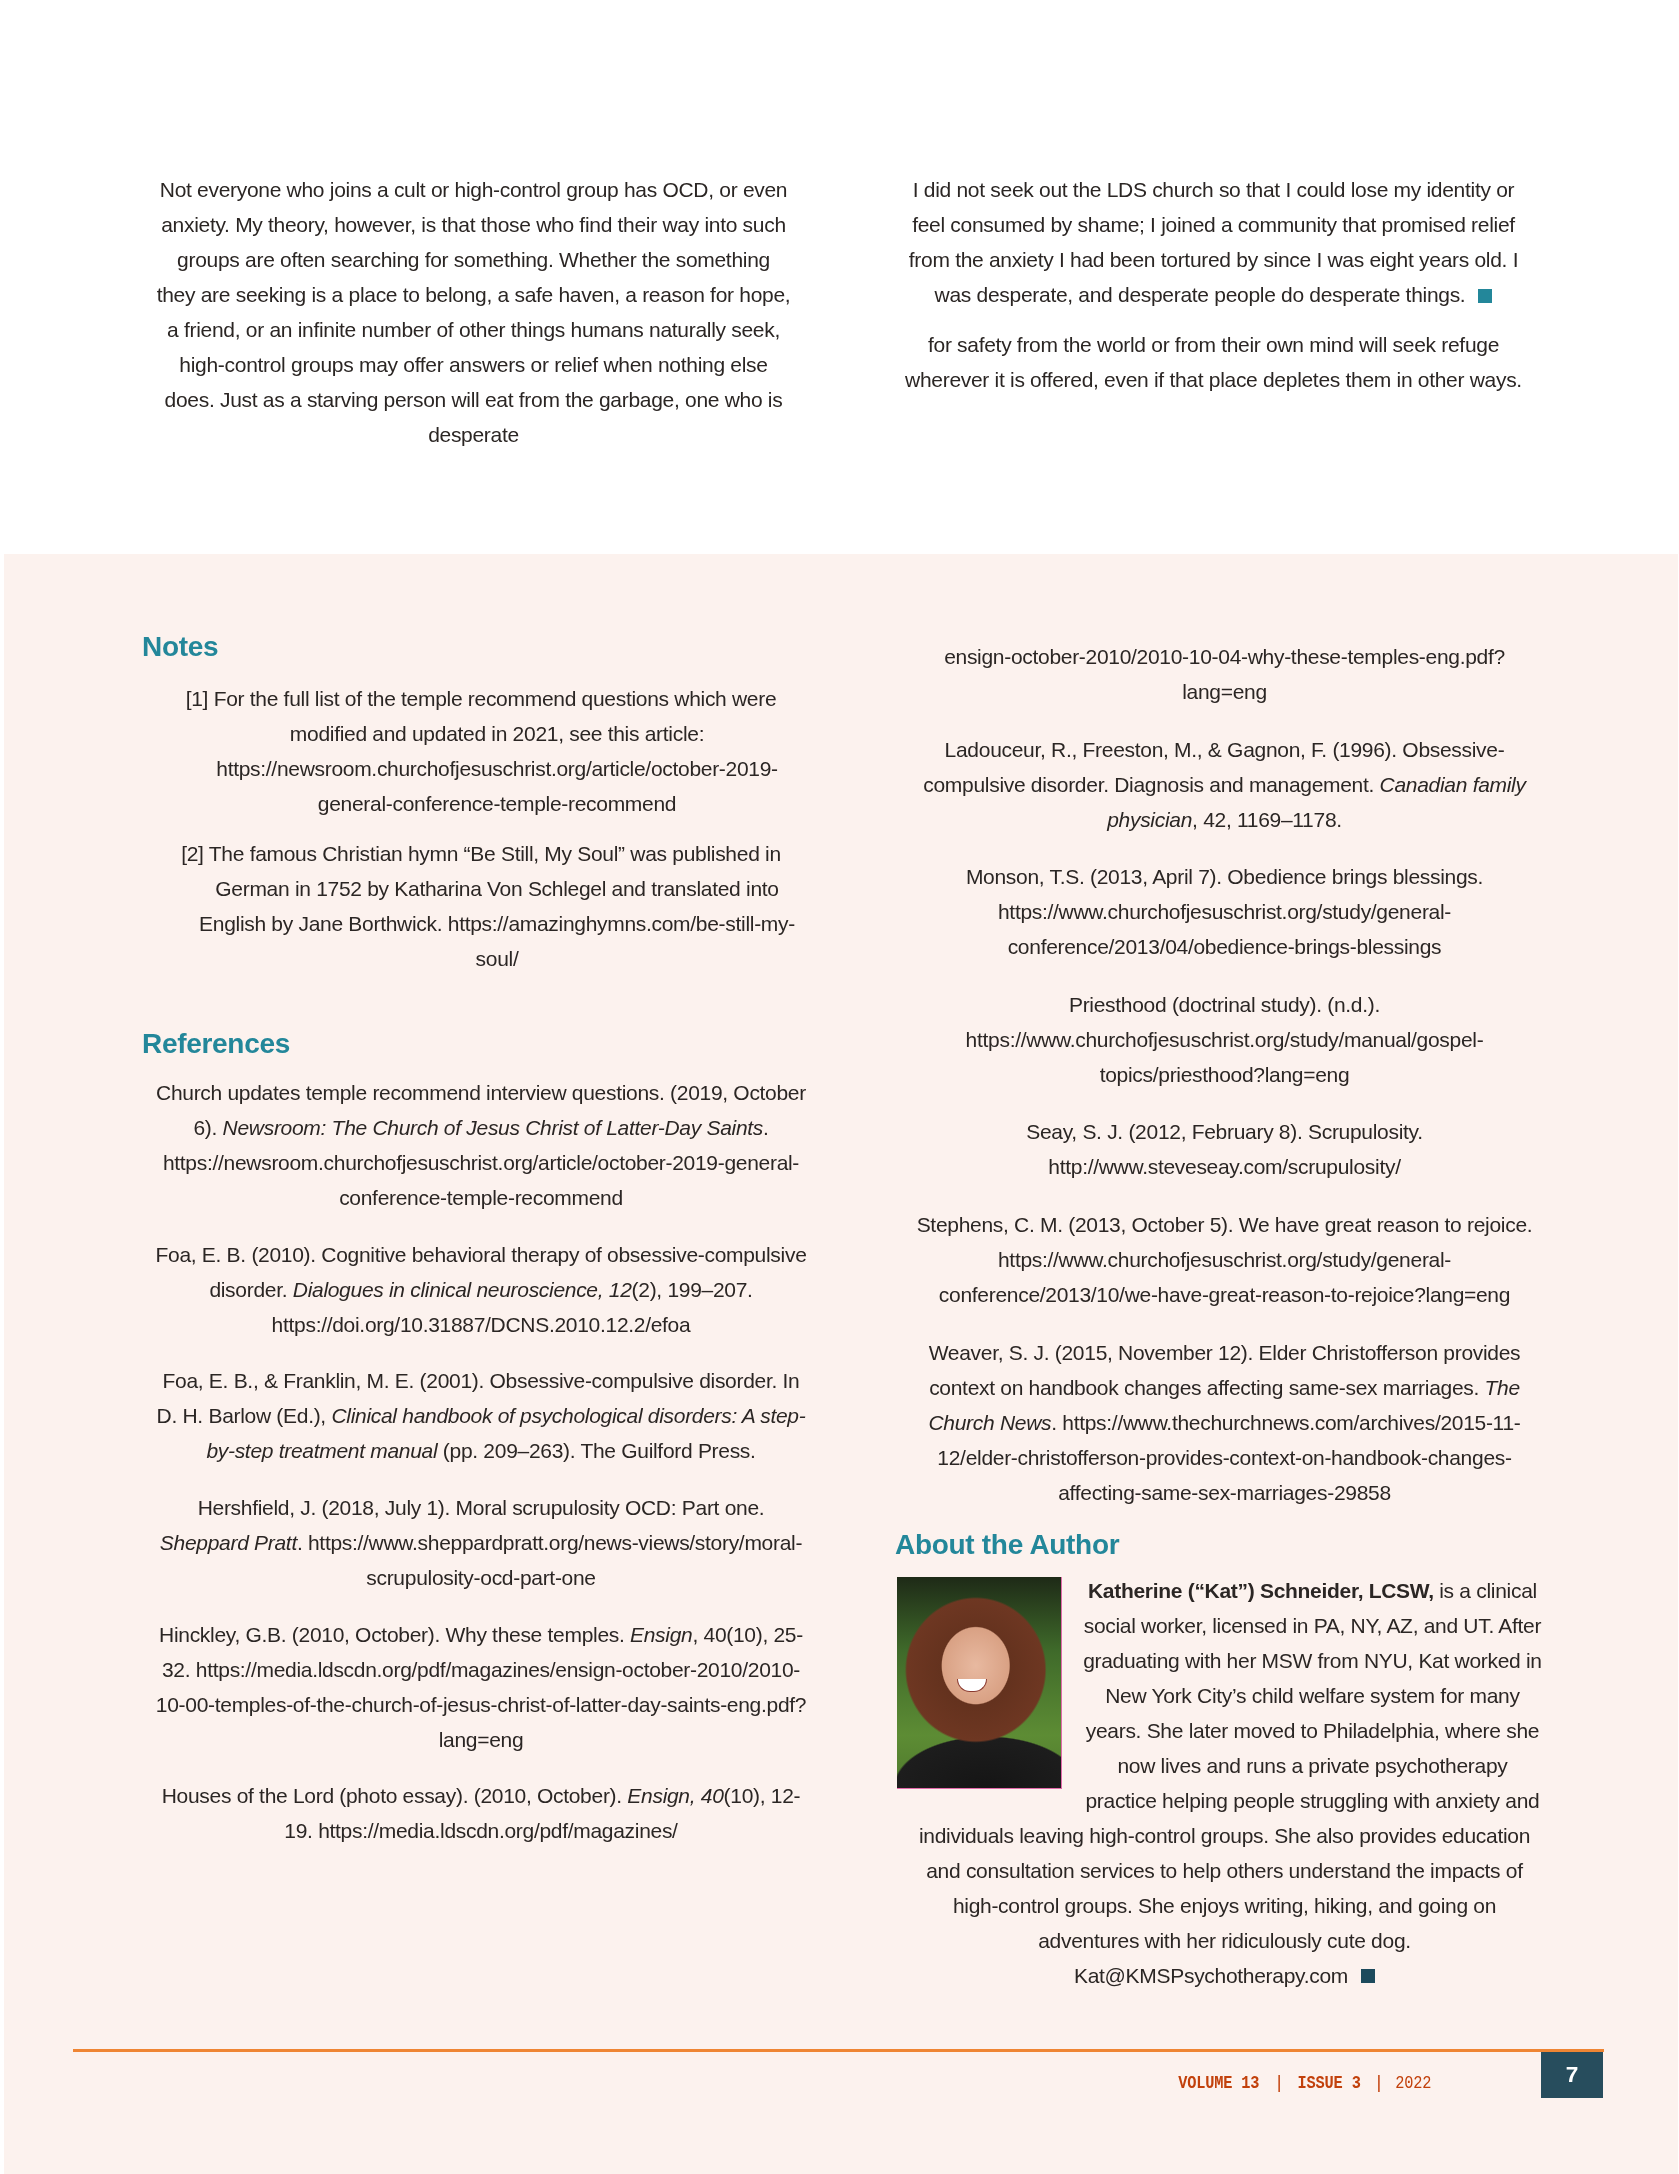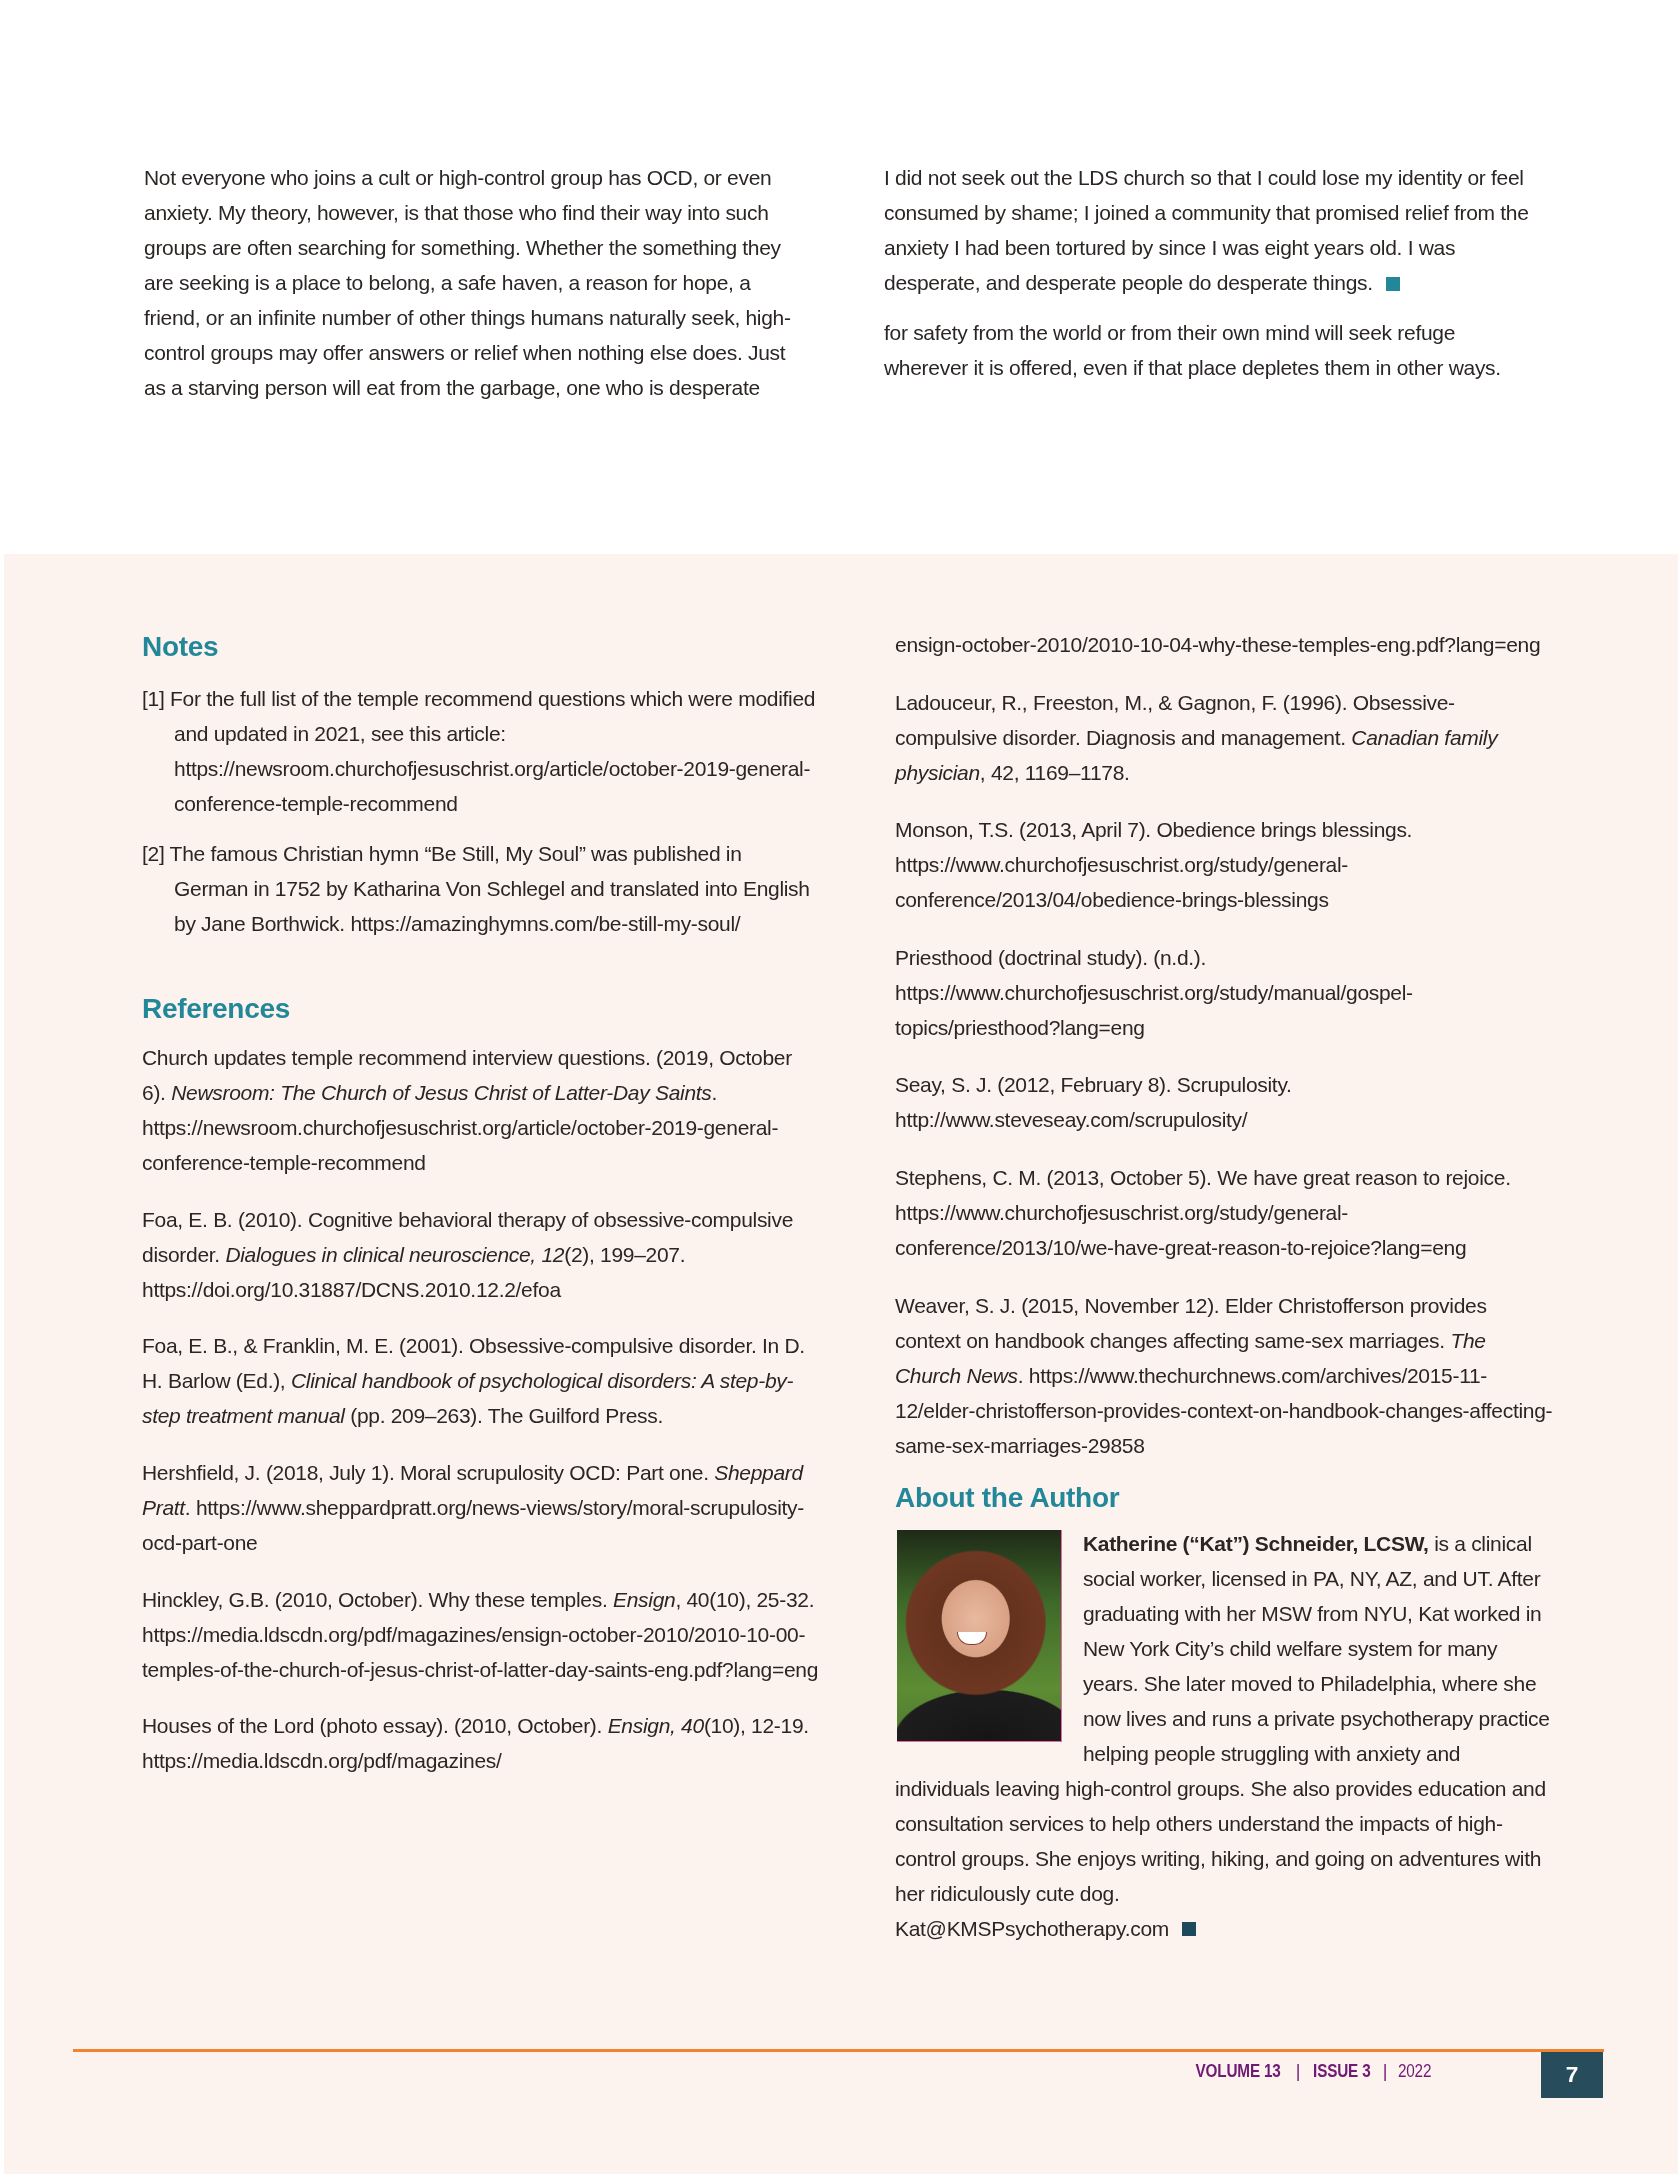--- a/index.html
+++ b/index.html
@@ -10,21 +10,21 @@
     color: #2b2624;
   }
   .body-text {
     font-family: "Liberation Sans", sans-serif;
     font-size: 21px;
     line-height: 35px;
     letter-spacing: -0.3px;
     color: #2b2624;
   }
   .col { position: absolute; }
-  p { margin: 0; }
+  p { margin: 12px; text-align: center; }
 
   
   #top-left { left: 144px; top: 160px; width: 659px; }
   #top-right { left: 884px; top: 160px; width: 659px; }
   #top-right p + p { margin-top: 15px; }
   .end-mark {
     display: inline-block; width: 14px; height: 14px;
     background: #23879a; margin-left: 13px; vertical-align: -0.9px;
   }
   .end-mark.dark { background: #1c4a5c; }
@@ -72,22 +72,22 @@
   .author-name { font-weight: bold; }
   .author-email { display: inline; }
 
   
   #footer-rule {
     position: absolute; left: 73px; top: 2049px; width: 1531px; height: 2.8px;
     background: #ef8533;
   }
   #footer-meta {
     position: absolute; right: 246px; top: 2061px; height: 32px;
-    display: flex; align-items: flex-start;
-    font-family: Liberation Sans, sans-serif; font-size: 18px; color: #701a75;
+    display: flex; align-items: flex-end;
+    font-family: Liberation Mono, monospace; font-size: 18px; color: #c2410c;
     letter-spacing: -0.2px;
   }
   #footer-meta .bold { font-weight: bold; transform: scaleX(0.85); display: inline-block; }
   #footer-meta .sep { margin: 0 7.5px; font-weight: normal; }
   #footer-meta .year { transform: scaleX(0.85); display: inline-block; }
   #page-number {
     position: absolute; left: 1541px; top: 2052px; width: 62px; height: 46px;
     background: #274d5d; color: #ffffff;
     font-family: "Liberation Sans", sans-serif; font-weight: bold; font-size: 22.6px;
     display: flex; align-items: center; justify-content: center;

